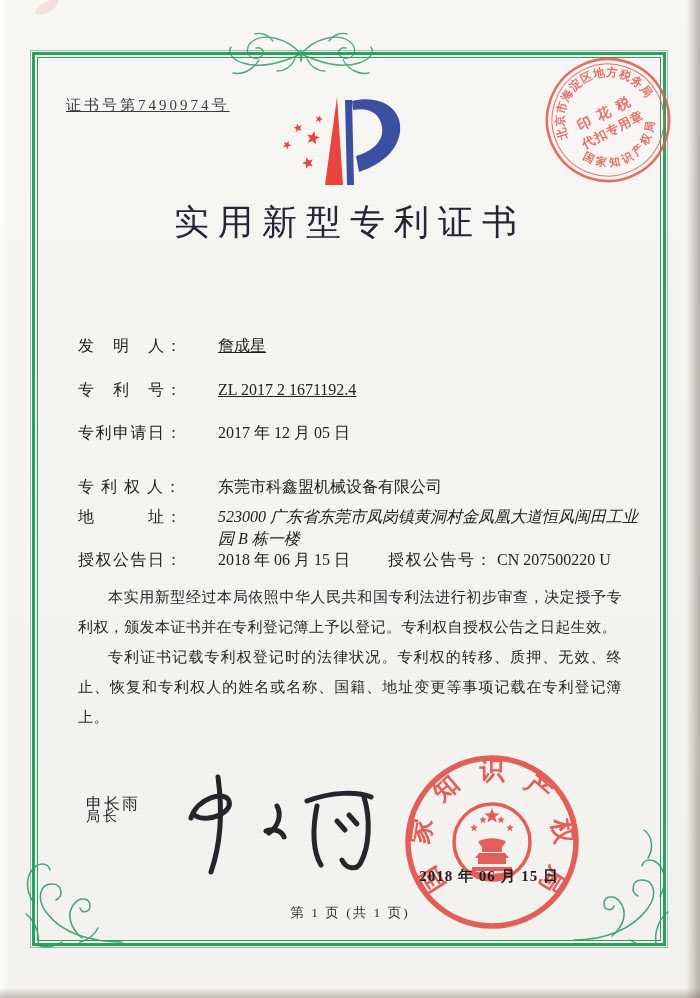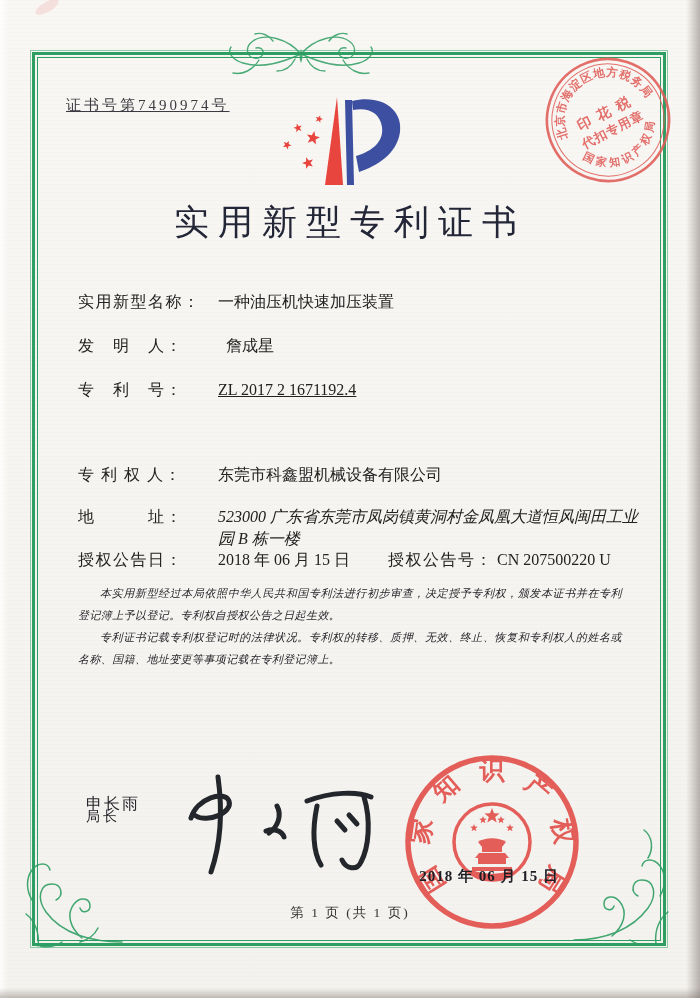--- a/index.html
+++ b/index.html
@@ -31,29 +31,29 @@
 
   .logo{position:absolute;left:278px;top:94px;}
 
   .title{position:absolute;left:0;top:199px;width:100%;text-align:center;
     font-size:35px;font-weight:400;letter-spacing:9px;color:#232637;}
 
   .row{position:absolute;left:78px;font-size:16px;line-height:22px;}
   .row .lbl{display:inline-block;letter-spacing:1.5px;color:#222;vertical-align:top;}
   .row .val{display:inline-block;color:#222;vertical-align:top;}
   .r-name{top:291px;} .r-inventor{top:335px;} .r-patno{top:379px;}
-  .r-filing{top:422px;} .r-patentee{top:464px;} .r-address{top:506px;}
+  .r-filing{top:422px;} .r-patentee{top:476px;} .r-address{top:506px;}
   .r-grant{top:549px;}
   .row{width:560px;}
   .row .val-abs{position:absolute;left:97px;top:0;white-space:nowrap;}
   .r-address .val-abs{white-space:normal;width:428px;}
   .grant-right{position:absolute;left:310px;top:0;}
 
-  .paras{position:absolute;left:78px;top:582px;width:544px;font-size:11px;
-    line-height:22px;color:#26262c;letter-spacing:0.4px;text-align:justify;font-style:italic;}
+  .paras{position:absolute;left:78px;top:582px;width:544px;font-size:15px;
+    line-height:30px;color:#26262c;letter-spacing:0.4px;text-align:justify;}
   .paras p{margin:0;text-indent:2em;}
 
   .signoff-title{position:absolute;left:86px;top:808px;font-size:14px;letter-spacing:3px;color:#26262c;text-align:center;}
   .signoff-name{position:absolute;left:86px;top:794px;font-size:16px;letter-spacing:2px;color:#26262c;}
   .signature{position:absolute;left:165px;top:770px;}
 
   .seal{position:absolute;left:398px;top:748px;}
   .seal-date{position:absolute;left:404px;top:867px;width:170px;text-align:center;
     font-size:15px;letter-spacing:1px;color:#1d1d24;font-weight:600;}
   .tax-stamp{position:absolute;left:532px;top:42px;opacity:0.88;}
@@ -126,31 +126,31 @@
         <polygon points="11.0,46.9 10.7,50.1 13.5,51.6 10.4,52.3 9.8,55.4 8.2,52.7 5.0,53.1 7.1,50.7 5.8,47.9 8.7,49.1" fill="#e8453e"></polygon>
         <polygon points="28.2,63.3 30.8,66.6 34.9,65.5 32.5,69.0 34.8,72.6 30.7,71.4 28.1,74.7 27.9,70.5 24.0,68.9 28.0,67.5" fill="#e8453e"></polygon>
       </g>
     <polygon points="59,3 65,91 47,91" style="fill:var(--logo-red)"></polygon>
     <polygon points="67,6 74,6 76,91 69,91" style="fill:var(--logo-blue)"></polygon>
     <path style="fill:var(--logo-blue)" d="M74,7 C104,0 125,16 122,38 C119,60 99,72 81,78 L78,62 C95,57 106,47 104,33 C102,18 89,13 75,16 Z"></path>
   </svg>
 
   <div class="title">实用新型专利证书</div>
 
-  <div class="row r-name">
-    <span class="lbl">实用新型名称：</span>
-    <span class="val val-abs" style="left:140px;">一种油压机快速加压装置</span>
-  </div>
   <div class="row r-inventor">
     <span class="lbl">发　明　人：</span>
-    <span class="val val-abs" style="left:148px;">詹成星</span>
+    <span class="val val-abs" style="left:140px;text-decoration:underline;">詹成星</span>
   </div>
   <div class="row r-patno">
     <span class="lbl">专　利　号：</span>
     <span class="val val-abs" style="left:140px;text-decoration:underline;">ZL 2017 2 1671192.4</span>
+  </div>
+  <div class="row r-filing">
+    <span class="lbl">专利申请日：</span>
+    <span class="val val-abs" style="left:140px;">2017 年 12 月 05 日</span>
   </div>
   <div class="row r-patentee">
     <span class="lbl">专 利 权 人：</span>
     <span class="val val-abs" style="left:140px;">东莞市科鑫盟机械设备有限公司</span>
   </div>
   <div class="row r-address">
     <span class="lbl">地　　　址：</span>
     <span class="val val-abs" style="left:140px;font-style:italic;">523000 广东省东莞市凤岗镇黄洞村金凤凰大道恒风闽田工业园 B 栋一楼</span>
   </div>
   <div class="row r-grant">

